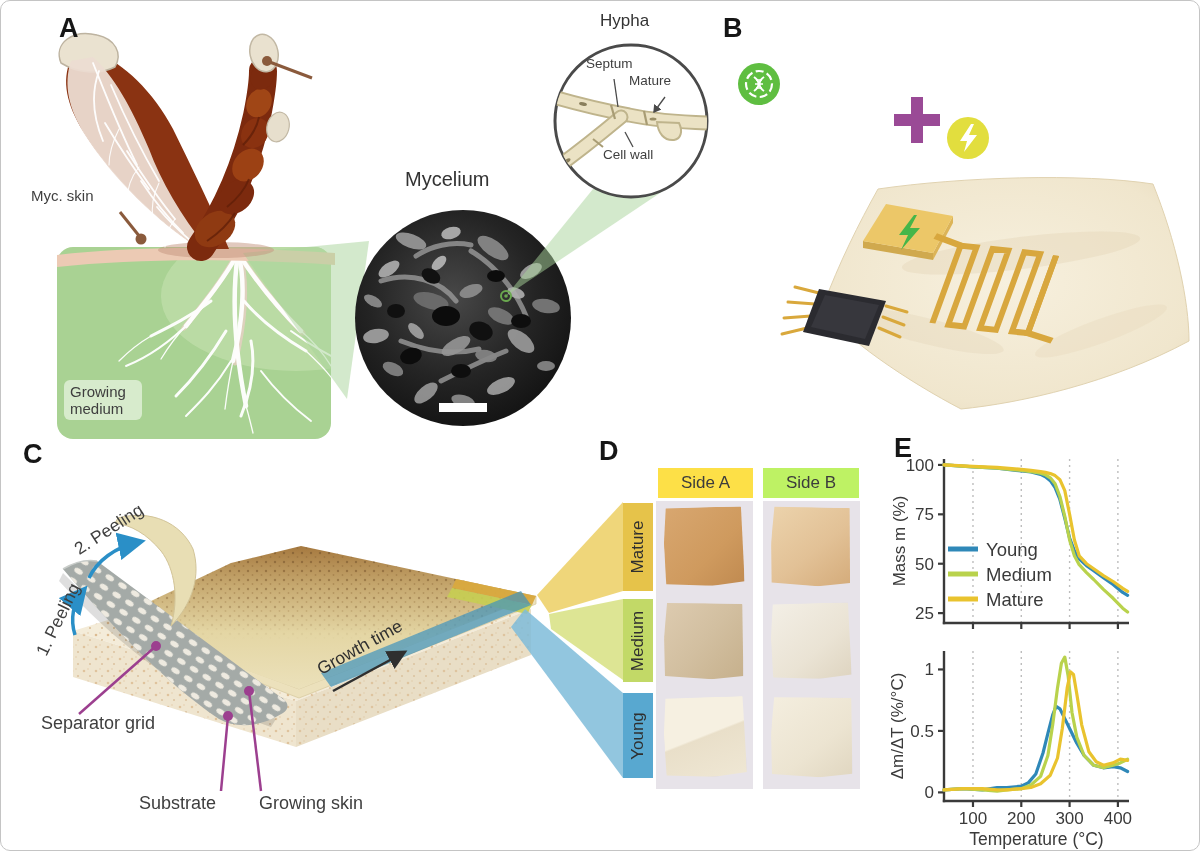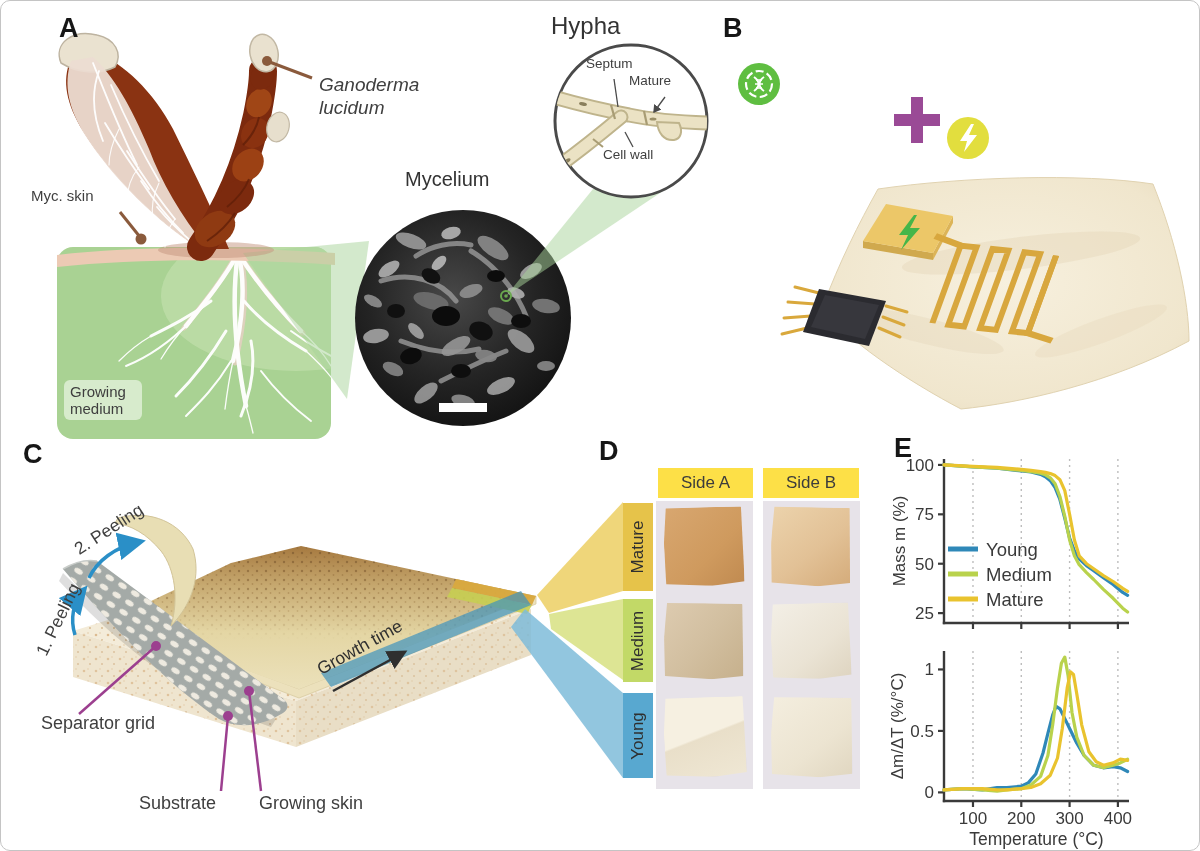--- a/index.html
+++ b/index.html
@@ -368,41 +368,38 @@
     <circle cx="207" cy="265" r="5" fill="#9c3f8f"></circle>
     <circle cx="228" cy="240" r="5" fill="#9c3f8f"></circle>
   </svg>
 
   <div class="panel-label" style="left:58px;top:12px">A</div>
   <div class="panel-label" style="left:722px;top:12px">B</div>
   <div class="panel-label" style="left:22px;top:438px">C</div>
   <div class="panel-label" style="left:598px;top:435px">D</div>
   <div class="panel-label" style="left:893px;top:432px">E</div>
 
-  <div class="lbl" style="left:318px;top:72px;width:100px;font-size:19px">
-    <span class="italic">Ganoderma lucidum</span>
-  </div>
   <div class="lbl" style="left:30px;top:186px;font-size:15px">Myc. skin</div>
   <div class="abs" id="grow-med-label">Growing medium</div>
   <div class="lbl" style="left:404px;top:166px;font-size:20px;color:#333">Mycelium</div>
-  <div class="lbl" style="left:550px;top:10px;font-size:24px;color:#333">Hypha</div>
+  <div class="lbl" style="left:599px;top:10px;font-size:17px;color:#333">Hypha</div>
   <div class="lbl" style="left:585px;top:55px;font-size:13.5px">Septum</div>
   <div class="lbl" style="left:628px;top:72px;font-size:13.5px">Mature</div>
   <div class="lbl" style="left:602px;top:146px;font-size:13.5px">Cell wall</div>
 
 
   <div class="lbl rot" style="left:10px;top:608px;width:95px;text-align:center;font-size:17.5px;transform:rotate(-64deg)">1. Peeling</div>
   <div class="lbl rot" style="left:58px;top:518px;width:100px;text-align:center;font-size:17.5px;transform:rotate(-33deg)">2. Peeling</div>
   <div class="lbl rot" style="left:298px;top:636px;width:122px;text-align:center;font-size:17.5px;color:#2f2f2f;transform:rotate(-29deg)">Growth time</div>
   <div class="lbl" style="left:40px;top:712px">Separator grid</div>
   <div class="lbl" style="left:138px;top:792px">Substrate</div>
   <div class="lbl" style="left:258px;top:792px">Growing skin</div>
 
   <div class="d-header" style="left:657px;width:95px;background:#fde047">Side A</div>
-  <div class="d-header" style="left:762px;width:96px;background:#fde047">Side B</div>
+  <div class="d-header" style="left:762px;width:96px;background:#bef264">Side B</div>
   <div class="d-colbg" style="left:655px"></div>
   <div class="d-colbg" style="left:762px"></div>
 
   <div class="d-bar" style="top: 502px; height: 88px; background-color: rgb(230, 195, 74);">
     <span>Mature</span>
     </div>
   <div class="d-bar" style="top: 598px; height: 83px; background-color: rgb(194, 217, 103);">
     <span>Medium</span>
     </div>
   <div class="d-bar" style="top: 692px; height: 85px; background-color: rgb(88, 168, 208);">

